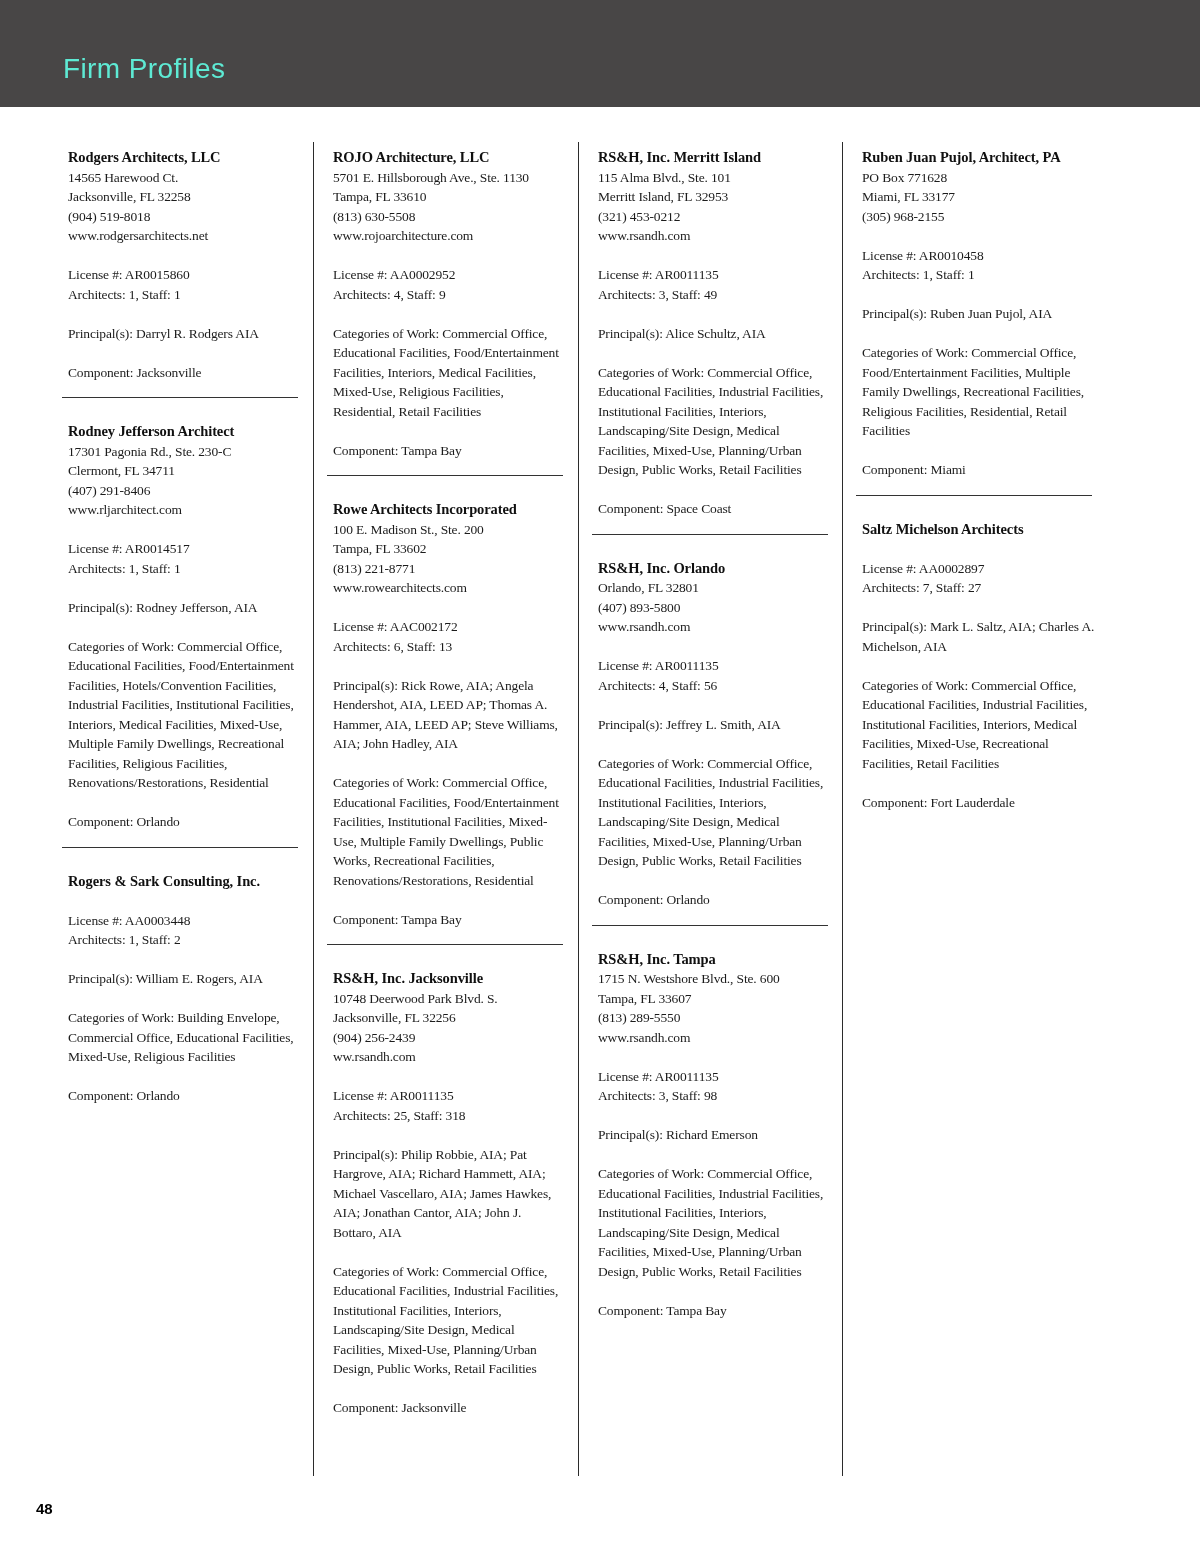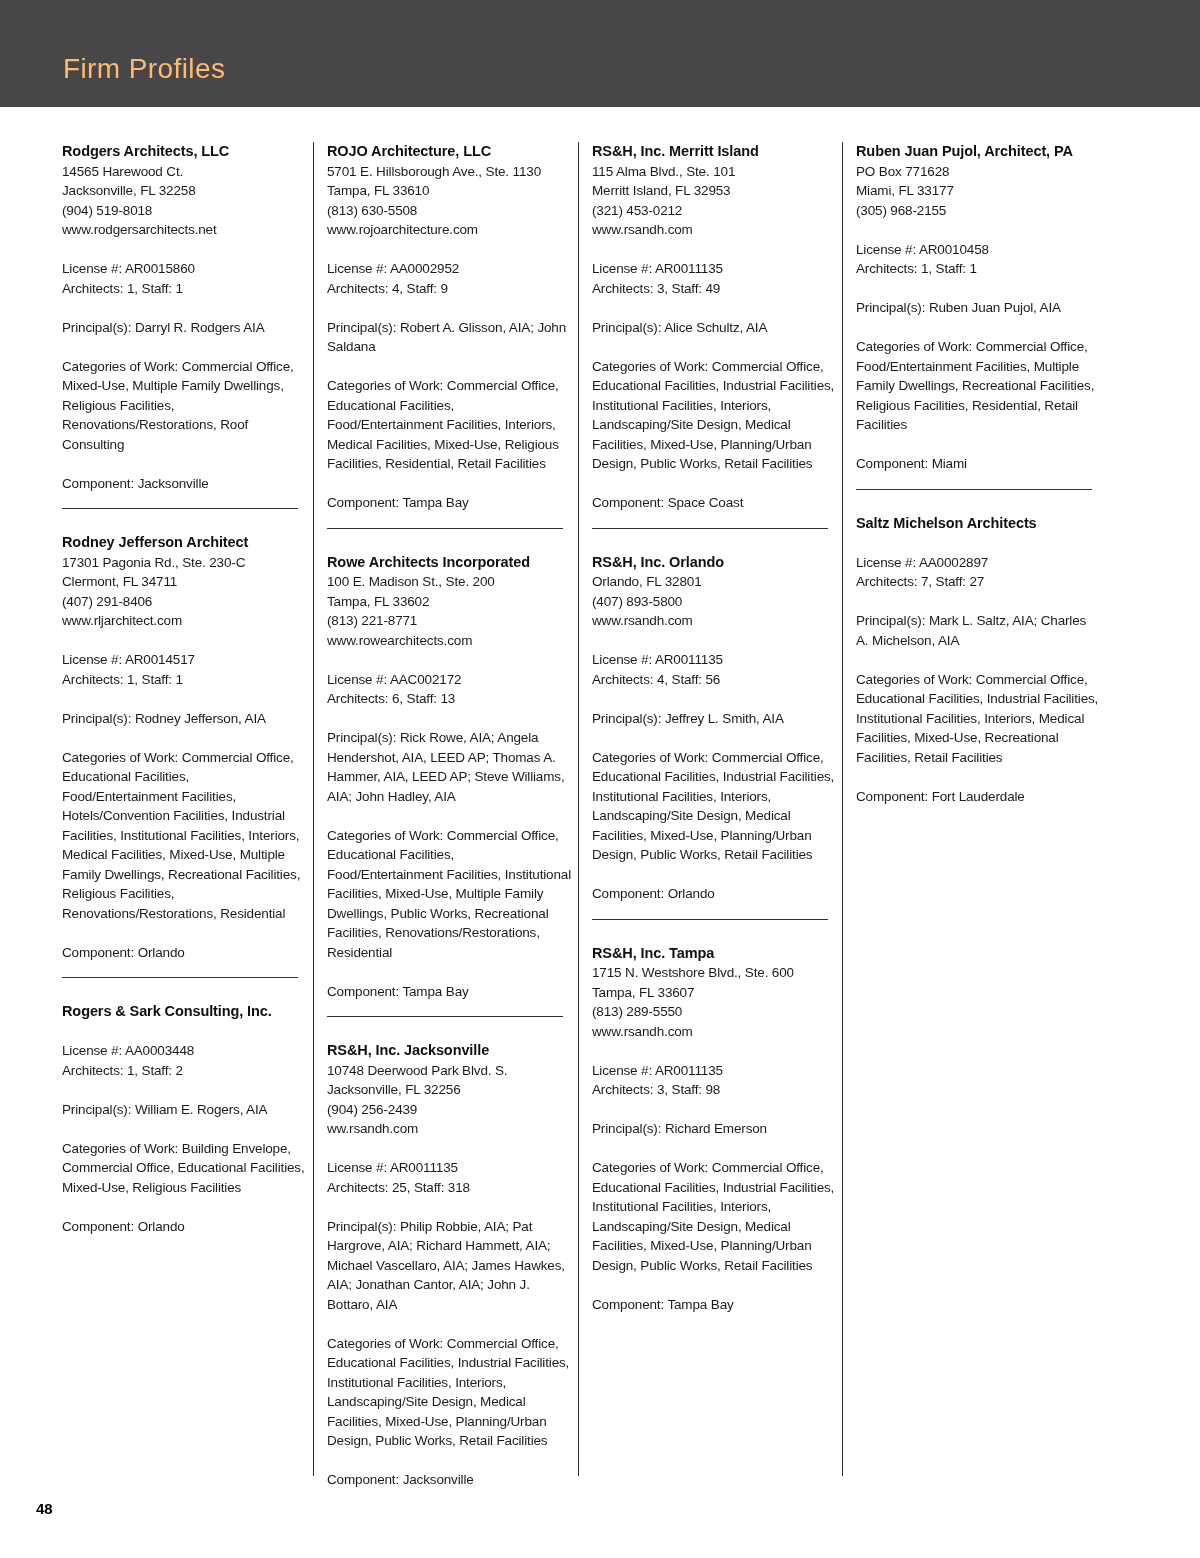--- a/index.html
+++ b/index.html
@@ -13,39 +13,39 @@
   }
   .topbar {
     position:absolute; top:0; left:0;
     width:1200px; height:107px;
     background:#484646;
   }
   .topbar h1 {
     margin:0;
     position:absolute; left:63px; top:53px;
     font-size:28px; font-weight:400;
-    color:#fdba74; letter-spacing:0.4px;text-align:right;
+    color:#5eead4; letter-spacing:0.4px;text-align:right;
   }
   .col {
     position:absolute; top:142px; width:245px;
     font-size:13.5px; line-height:19.5px;
     letter-spacing:-0.15px;
   }
   .c1 { left:62px; }
   .c2 { left:327px; }
   .c3 { left:592px; }
   .c4 { left:856px; }
   .vsep {
     position:absolute; top:142px; height:1334px; width:1px;
     background:#2b2b2b;
   }
   .v1 { left:313px; }
   .v2 { left:578px; }
   .v3 { left:842px; }
-  .firm { margin:0; }
+  .firm { margin:6px;font-family:Liberation Serif, serif; }
   .f-name {
     margin:0; font-size:14.5px; font-weight:700;
     color:#101010; letter-spacing:-0.1px; line-height:19.5px;
   }
   .f-address { margin:0; }
   .f-block { margin-top:19.5px; }
   hr.divider {
     border:none; border-top:1px solid #333333;
     margin:15px 0 24px 0; width:236px;
   }
@@ -73,21 +73,20 @@
           <div>14565 Harewood Ct.</div>
           <div>Jacksonville, FL 32258</div>
           <div>(904) 519-8018</div>
           <div>www.rodgersarchitects.net</div>
         </div>
     <div class="f-block">
       <div class="f-license">License #: AR0015860</div>
       <div class="f-staff">Architects: 1, Staff: 1</div>
     </div>
     <div class="f-block f-principals">Principal(s): Darryl R. Rodgers AIA</div>
-    <div class="f-block f-categories">Categories of Work: Commercial Office, Mixed-Use, Multiple Family Dwellings, Religious Facilities, Renovations/Restorations, Roof Consulting</div>
     <div class="f-block f-component">Component: Jacksonville</div>
   </article>
 <hr class="divider">
   <article class="firm">
     <h2 class="f-name">Rodney Jefferson Architect</h2>
     <div class="f-address">
           <div>17301 Pagonia Rd., Ste. 230-C</div>
           <div>Clermont, FL 34711</div>
           <div>(407) 291-8406</div>
           <div>www.rljarchitect.com</div>
@@ -118,21 +117,20 @@
     <div class="f-address">
           <div>5701 E. Hillsborough Ave., Ste. 1130</div>
           <div>Tampa, FL 33610</div>
           <div>(813) 630-5508</div>
           <div>www.rojoarchitecture.com</div>
         </div>
     <div class="f-block">
       <div class="f-license">License #: AA0002952</div>
       <div class="f-staff">Architects: 4, Staff: 9</div>
     </div>
-    <div class="f-block f-principals">Principal(s): Robert A. Glisson, AIA; John Saldana</div>
     <div class="f-block f-categories">Categories of Work: Commercial Office, Educational Facilities, Food/Entertainment Facilities, Interiors, Medical Facilities, Mixed-Use, Religious Facilities, Residential, Retail Facilities</div>
     <div class="f-block f-component">Component: Tampa Bay</div>
   </article>
 <hr class="divider">
   <article class="firm">
     <h2 class="f-name">Rowe Architects Incorporated</h2>
     <div class="f-address">
           <div>100 E. Madison St., Ste. 200</div>
           <div>Tampa, FL 33602</div>
           <div>(813) 221-8771</div>

